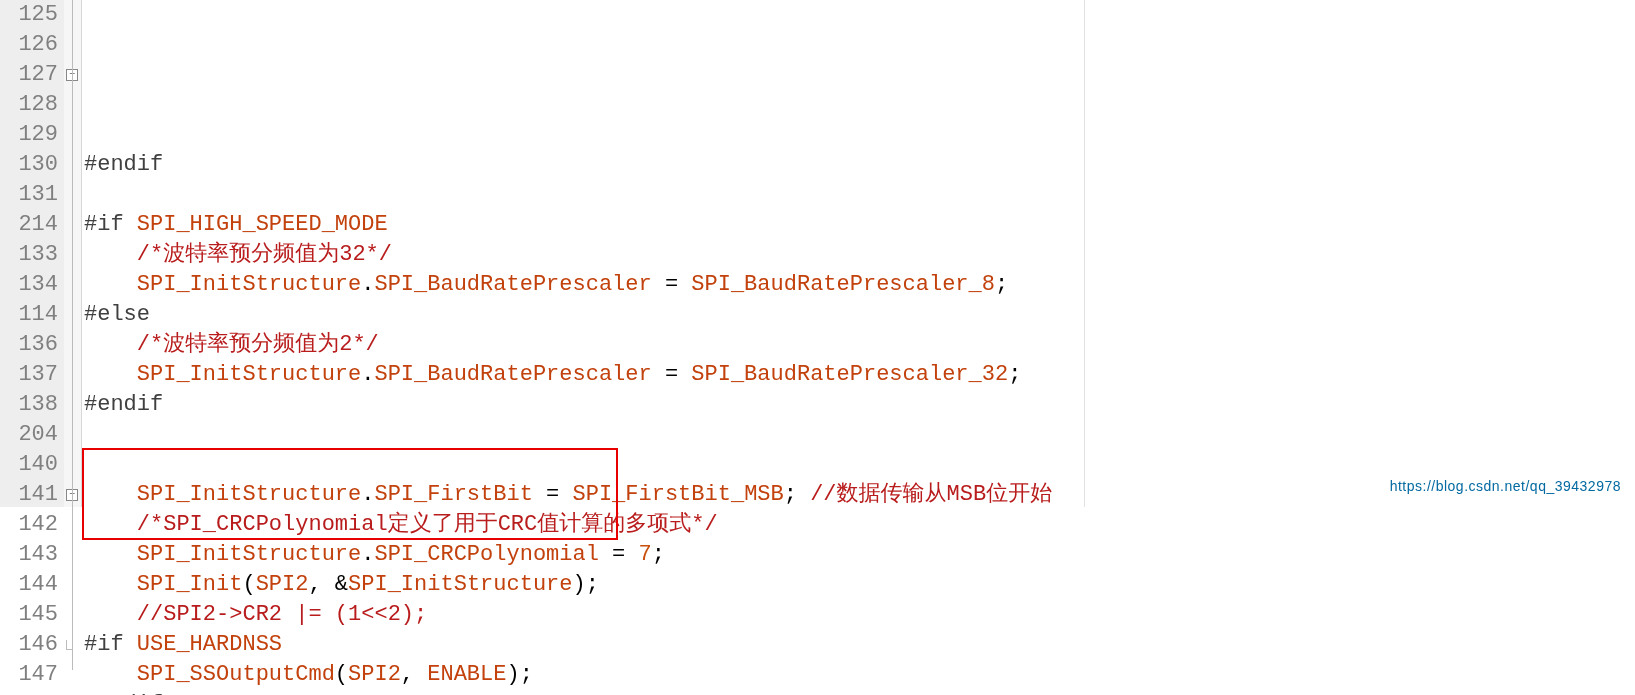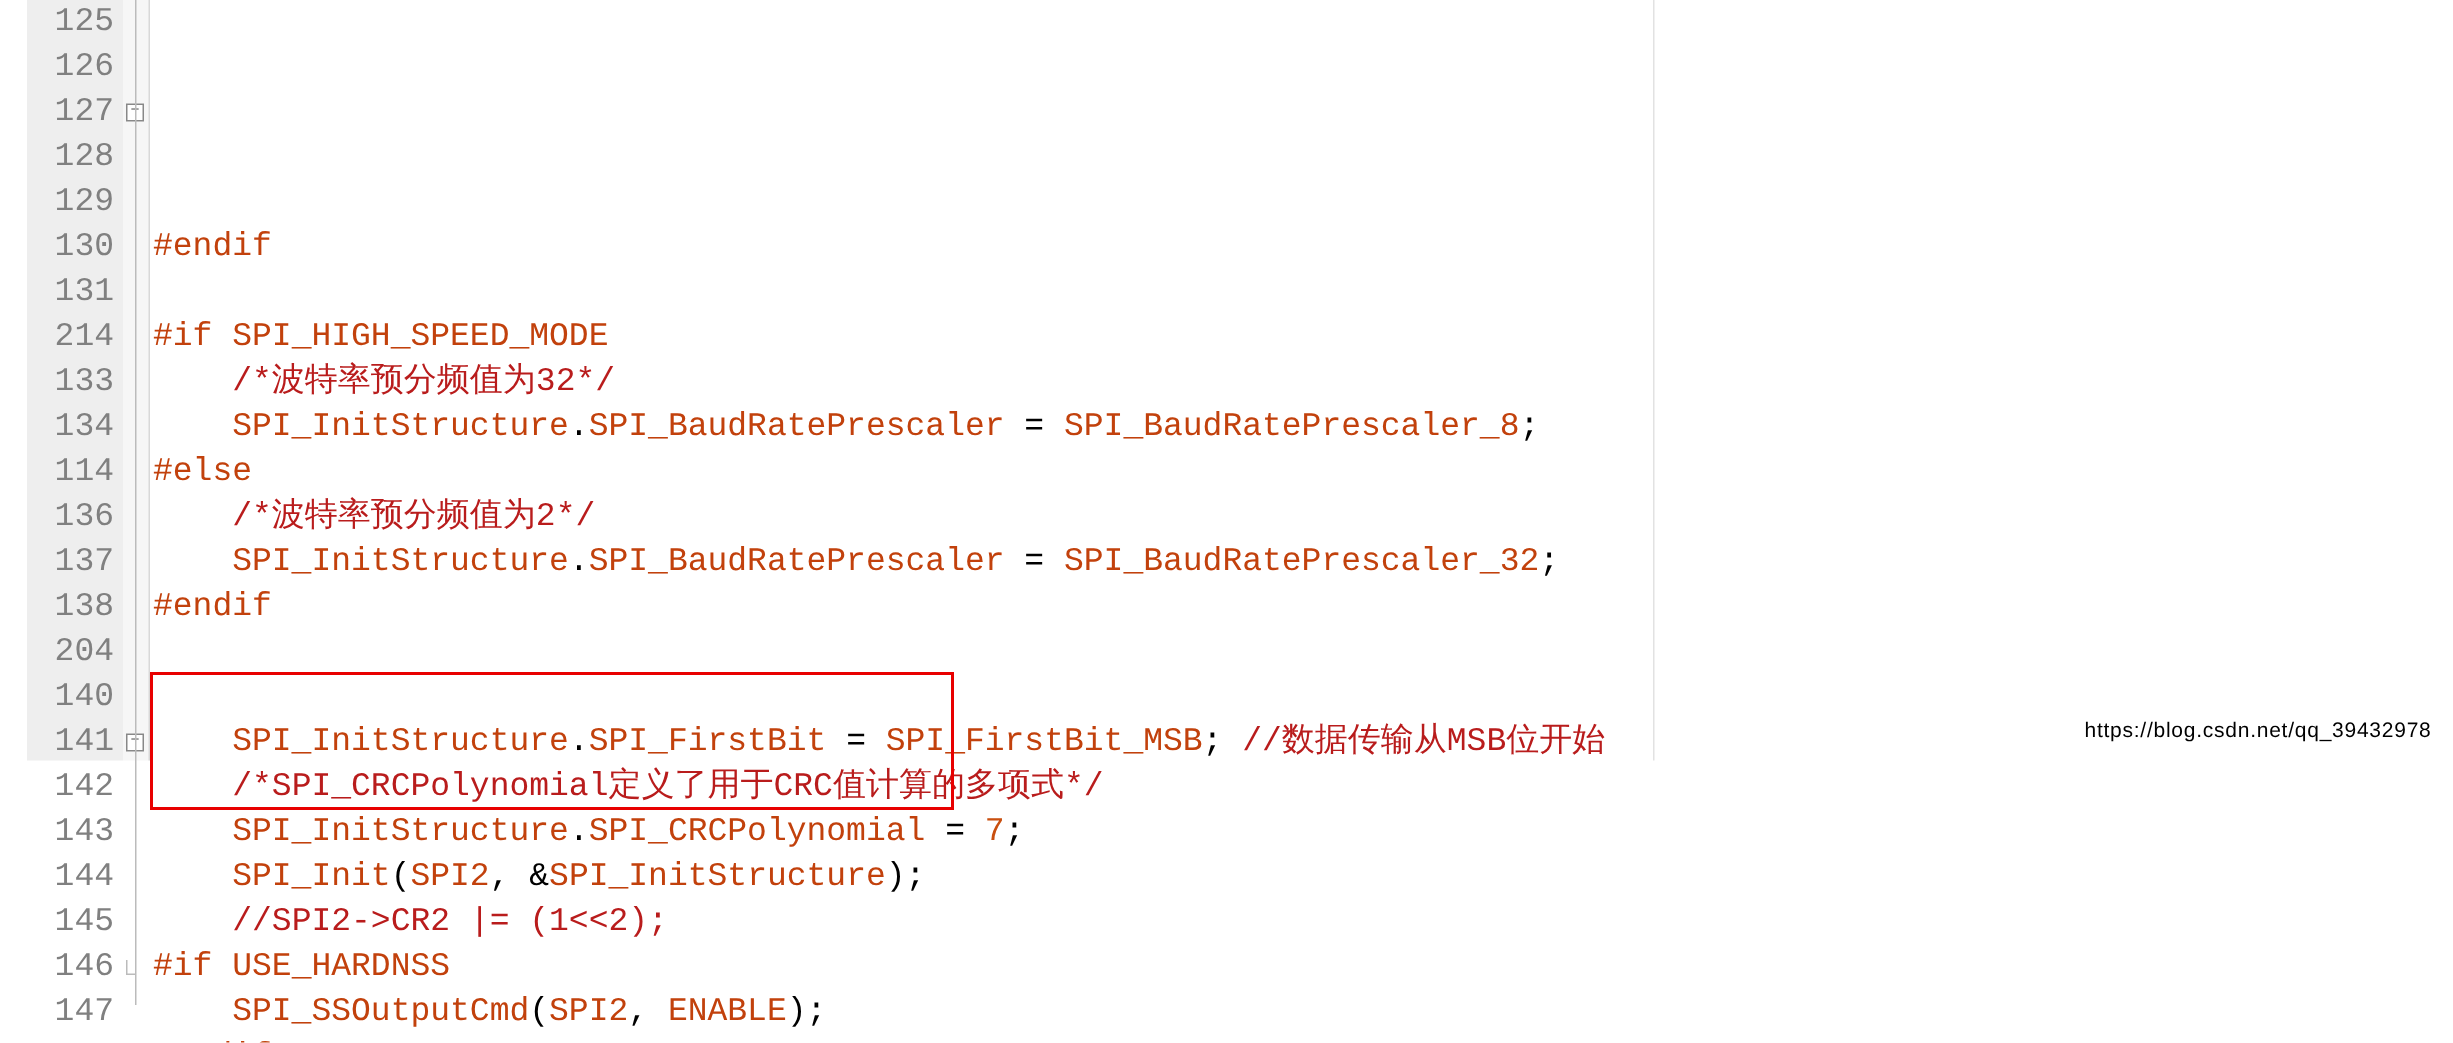--- a/index.html
+++ b/index.html
@@ -4,21 +4,20 @@
 <style>
   * { margin: 0; padding: 0; box-sizing: border-box; }
   html, body { width: 1635px; height: 695px; overflow: hidden; background: #fff; }
   .editor {
     display: flex;
     font-family: "SimSun", "NSimSun", "Courier New", monospace;
     font-size: 22px;
     line-height: 30px;
     height: 507px;
     position: relative;
-    padding-left: 18px;
   }
   .gutter {
     width: 64px;
     background: #eee;
     color: #808080;
     text-align: right;
     padding-right: 6px;
     user-select: none;
     border-right: 0;
   }
@@ -46,42 +45,42 @@
     width: 0;
     border-left: 1px solid #bbb;
   }
   .code {
     position: relative;
     padding-left: 2px;
     flex: 1;
     white-space: pre;
   }
   .line { height: 30px; }
-  .tok-preproc { color: #c2410c; }
+  .tok-preproc { color: #404040; }
   .tok-comment { color: #b91c1c; }
   .tok-number  { color: #c94f0f; }
   .tok-ident   { color: #c2410c; }
   .tok-punct   { color: #000; }
   .annot-box {
     position: absolute;
     border: 2px solid #e80000;
     pointer-events: none;
   }
   .rule80 {
     position: absolute;
     top: 0; bottom: 0;
     border-left: 1px solid #e2e2e2;
   }
   .watermark {
     position: absolute;
     right: 14px;
     bottom: 6px;
     font-family: Arial, sans-serif;
     font-size: 14px;
-    color: #000000;
+    color: #0369a1;
     letter-spacing: .5px;
   }
   .gl { height: 30px; }
   .bracket-end {
     position: absolute;
     left: 2px;
     width: 6px;
     height: 10px;
     border-left: 1px solid #bbb;
     border-bottom: 1px solid #bbb;

